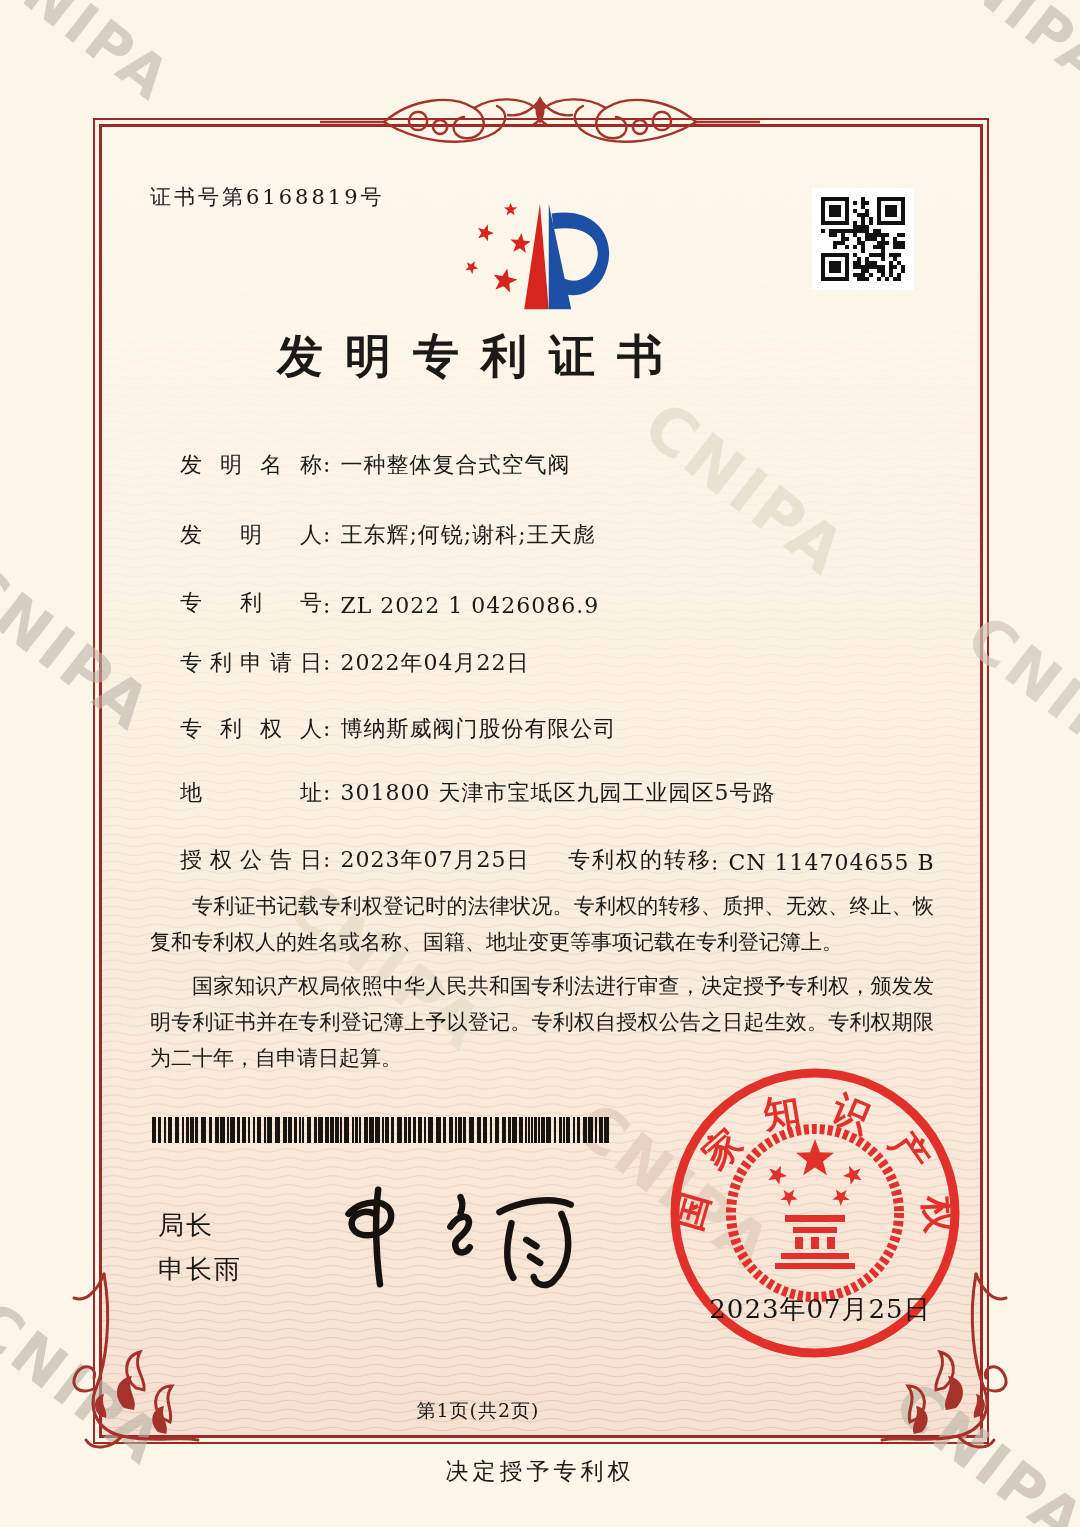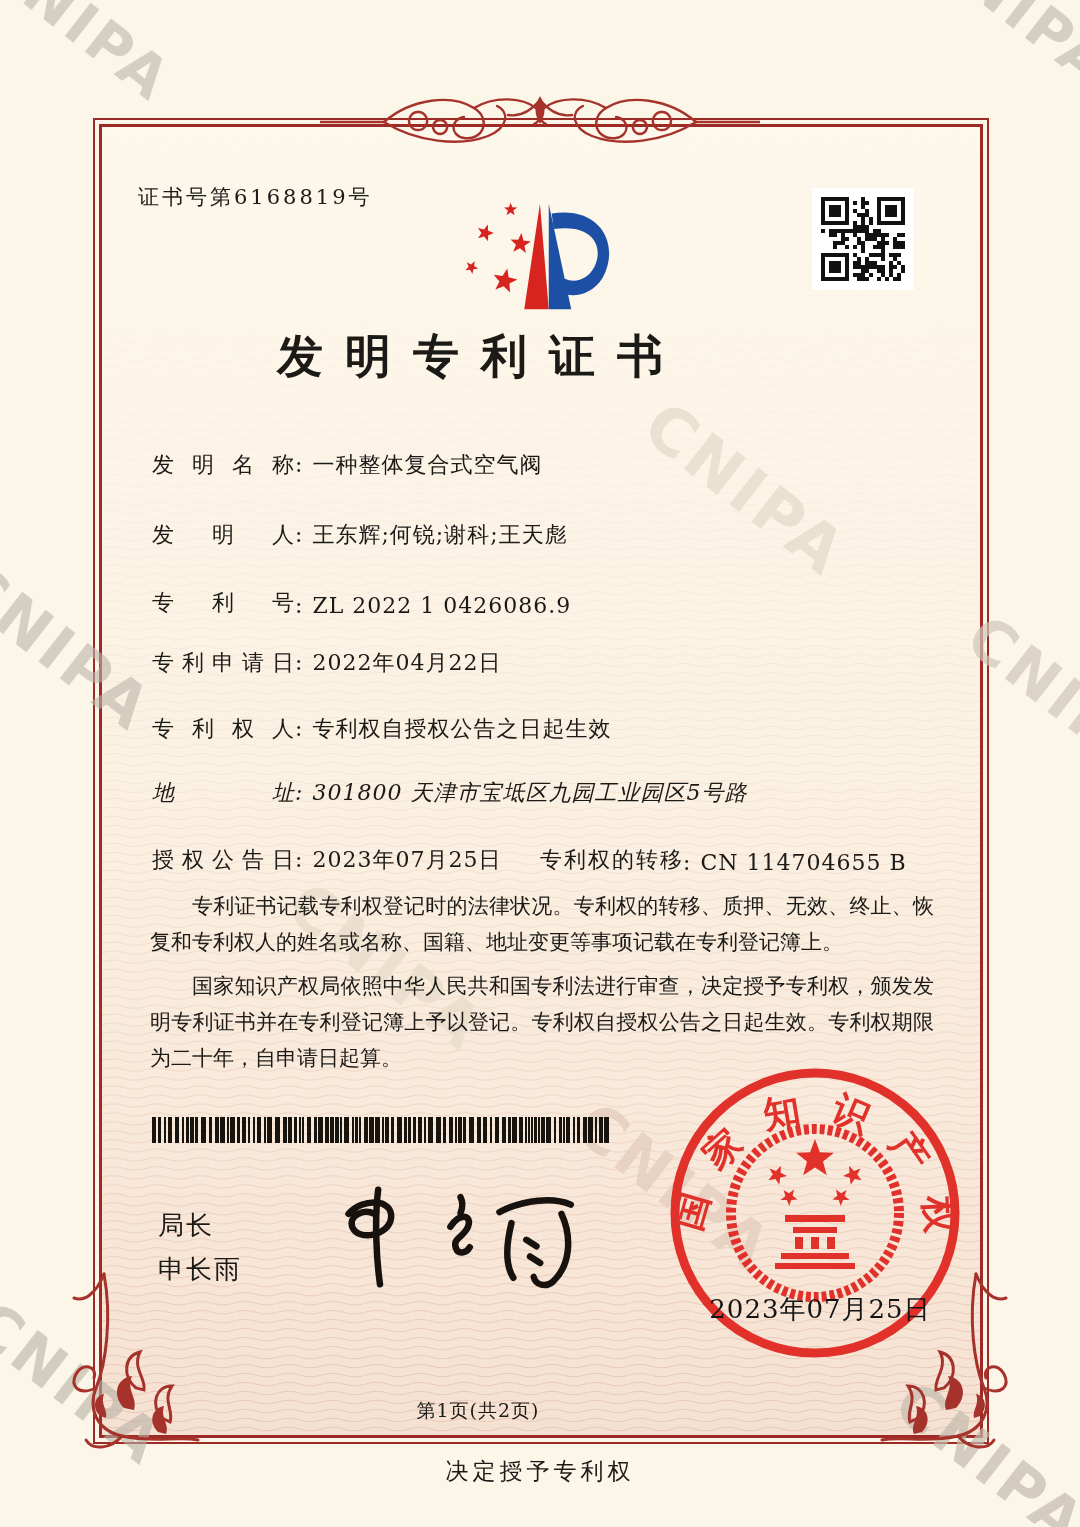--- a/index.html
+++ b/index.html
@@ -17,34 +17,34 @@
   .wm1{left:-28px;top:-12px;font-size:58px;color:#b7b0a4;opacity:.55;}
   .wm2{left:912px;top:-26px;font-size:58px;color:#b7b0a4;opacity:.55;}
   .wm3{left:628px;top:452px;font-size:64px;color:#e9e0d0;opacity:.95;}
   .wm4{left:-60px;top:610px;font-size:62px;color:#bcb5a9;opacity:.6;}
   .wm5{left:952px;top:662px;font-size:60px;color:#cfc7b9;opacity:.7;}
   .wm6{left:272px;top:930px;font-size:62px;color:#eadfcd;opacity:.9;}
   .wm7{left:560px;top:1150px;font-size:62px;color:#e6cfc0;opacity:.85;}
   .wm8{left:-42px;top:1348px;font-size:60px;color:#b9b2a6;opacity:.6;}
   .wm9{left:880px;top:1428px;font-size:60px;color:#c4bcae;opacity:.7;}
   
-  .cert-no{position:absolute;left:138px;top:183px;font-size:21px;letter-spacing:3px;z-index:3;}
+  .cert-no{position:absolute;left:150px;top:183px;font-size:21px;letter-spacing:3px;z-index:3;}
   .logo{position:absolute;left:452px;top:190px;width:170px;height:132px;z-index:3;}
   .qr-box{position:absolute;left:812px;top:188px;width:102px;height:102px;background:#fff;
           z-index:3;display:flex;align-items:center;justify-content:center;}
   #qr{width:84px;height:84px;}
   .title{position:absolute;left:0;top:326px;width:940px;text-align:center;font-size:46px;
          font-weight:700;letter-spacing:22px;padding-left:22px;box-sizing:border-box;z-index:3;}
   
   .field-row{position:absolute;left:152px;font-size:22px;z-index:3;white-space:nowrap;}
-  .flabel{display:inline-block;width:142px;text-align:justify;text-align-last:justify;vertical-align:bottom;}
+  .flabel{display:inline-block;width:142px;text-align:justify;text-align-last:justify;vertical-align:bottom;margin-left:28px;}
   .fcolon{display:inline-block;margin:0 10px 0 1px;}
   .fvalue{letter-spacing:1px;}
   .row1{top:450px;}.row2{top:520px;}.row3{top:588px;}.row4{top:648px;}
-  .row5{top:714px;}.row6{top:778px;font-style:italic;}.row7{top:845px;}
+  .row5{top:714px;}.row6{top:778px;}.row7{top:845px;}
   .second-pair{position:absolute;left:388px;top:0;}
   
   .paras{position:absolute;left:150px;top:888px;width:784px;z-index:3;
          font-size:21px;line-height:36px;text-align:justify;}
   .paras p{margin:0;text-indent:2em;}
   .paras p + p{margin-top:8px;}
   
   #barcode{position:absolute;left:152px;top:1117px;width:462px;height:26px;z-index:3;
            font-size:0;white-space:nowrap;overflow:hidden;}
   #barcode span{display:inline-block;height:100%;background:#17130f;}
@@ -532,21 +532,21 @@
   <div class="field-row row2">
     <span class="flabel">发明人</span><span class="fcolon">:</span><span class="fvalue">王东辉;何锐;谢科;王天彪</span>
   </div>
   <div class="field-row row3">
     <span class="flabel">专利号</span><span class="fcolon">:</span><span class="fvalue">ZL 2022 1 0426086.9</span>
   </div>
   <div class="field-row row4">
     <span class="flabel">专利申请日</span><span class="fcolon">:</span><span class="fvalue">2022年04月22日</span>
   </div>
   <div class="field-row row5">
-    <span class="flabel">专利权人</span><span class="fcolon">:</span><span class="fvalue">专利权自授权公告之日起生效</span>
+    <span class="flabel">专利权人</span><span class="fcolon">:</span><span class="fvalue">博纳斯威阀门股份有限公司</span>
   </div>
   <div class="field-row row6">
     <span class="flabel">地址</span><span class="fcolon">:</span><span class="fvalue">301800 天津市宝坻区九园工业园区5号路</span>
   </div>
   <div class="field-row row7">
     <span class="flabel">授权公告日</span><span class="fcolon">:</span><span class="fvalue">2023年07月25日</span>
     <span class="second-pair">
       <span class="flabel">专利权的转移</span><span class="fcolon">:</span><span class="fvalue">CN 114704655 B</span>
     </span>
   </div>

